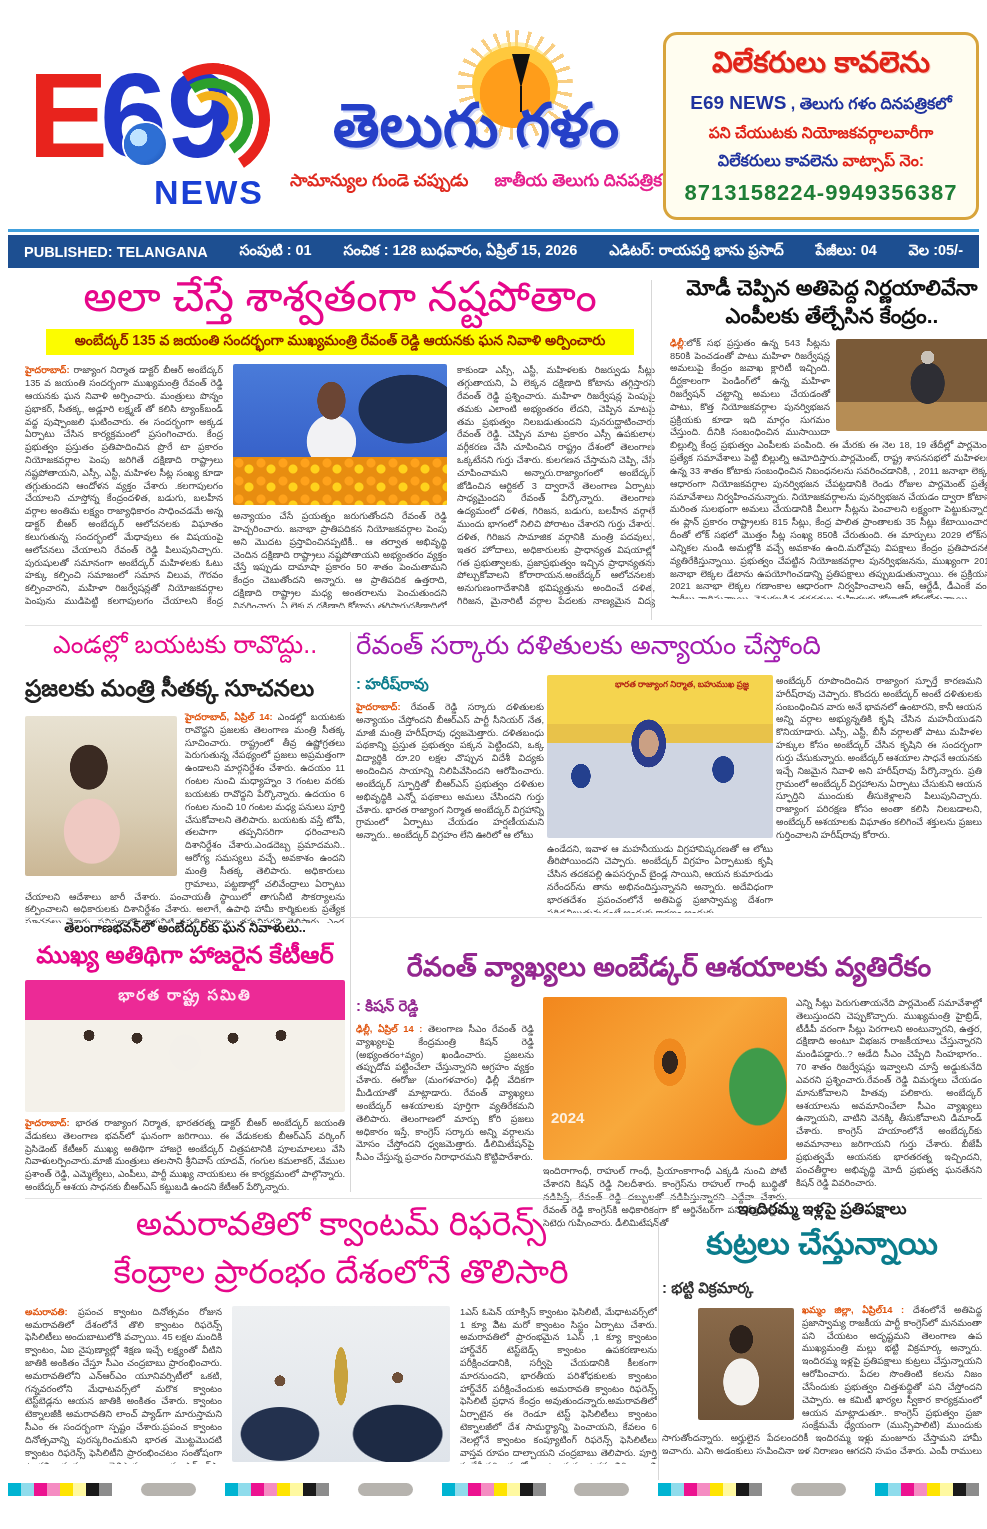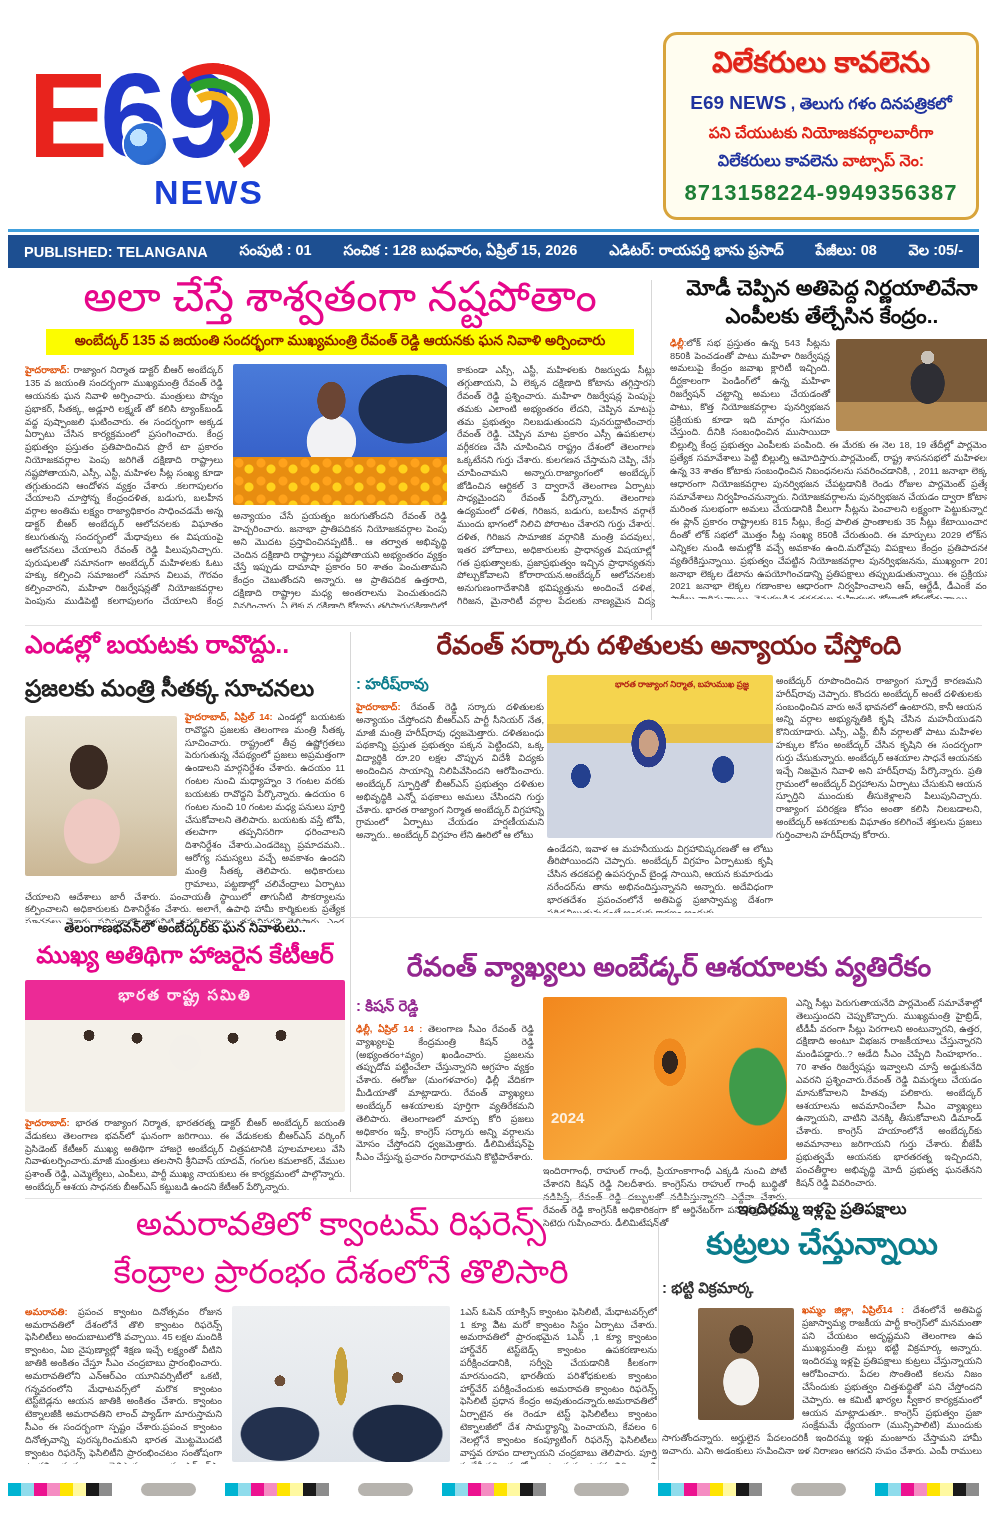--- a/index.html
+++ b/index.html
@@ -70,28 +70,28 @@
      background-size:22px 18px,22px 18px;}
   
   .modi{position:absolute;top:274px;left:658px;width:324px;height:348px;margin-left:12px;}
   .modi-h{font-size:21px;font-weight:bold;color:#111;text-align:center;line-height:1.35;}
   .photo-modi{float:right;width:158px;height:92px;margin:2px 0 4px 6px;background:
      radial-gradient(circle 11px at 58% 20%,#c9c2b8 0 60%,transparent 62%),
      radial-gradient(ellipse 28px 34px at 58% 48%,#2e2e34 0 60%,transparent 62%),
      linear-gradient(180deg,#7a5a38 0 68%,#b68d55 68% 100%);}
   
   .seethakka{position:absolute;top:630px;left:25px;width:320px;height:284px;}
-  .seet-h{font-size:25px;font-weight:bold;color:#e6078a;text-align:left;}
+  .seet-h{font-size:25px;font-weight:normal;color:#e6078a;text-align:center;}
   .seet-sub{font-size:23px;font-weight:bold;color:#222;text-align:left;margin-top:10px;}
   .photo-seethakka{float:left;width:152px;height:160px;margin:5px 8px 2px 0;background:
      radial-gradient(ellipse 32px 38px at 42% 32%,#3a2a22 0 58%,transparent 60%),
      radial-gradient(ellipse 50px 58px at 44% 72%,#efc9c2 0 55%,transparent 57%),
      linear-gradient(180deg,#e8e2d2 0%,#d9cdb4 60%,#cbb795 100%);}
   .harish{position:absolute;top:630px;left:356px;width:626px;height:284px;}
-  .har-h{font-size:26px;font-weight:bold;color:#7f1d1d;text-align:center;}
+  .har-h{font-size:26px;font-weight:normal;color:#a21caf;}
   .har-cols{margin-top:8px;display:flex;gap:3px;height:238px;}
   .har-col1{width:188px;}
   .har-mid{width:226px;display:flex;flex-direction:column;gap:5px;}
   .har-col3{flex:1;}
   .byline-teal{color:#0b7c8c;font-weight:bold;font-size:15px;margin-bottom:5px;}
   .photo-harish{width:226px;height:178px;background:
      radial-gradient(ellipse 26px 36px at 45% 42%,#caa084 0 38%,#2b3c8c 39% 66%,transparent 67%),
      radial-gradient(ellipse 18px 22px at 78% 58%,#24408e 0 60%,transparent 62%),
      radial-gradient(ellipse 16px 20px at 15% 62%,#24408e 0 60%,transparent 62%),
      linear-gradient(180deg,#f5d44e 0 30%,#e8c24a 30% 42%,#cfd5e2 42% 100%);}
@@ -157,36 +157,47 @@
   <div class="masthead">
     <div class="logo-block">
       <div class="logo-e">E</div>
       <div class="logo-69">69</div>
       <div class="arc arc1"></div>
       <div class="arc arc2"></div>
       <div class="arc arc3"></div>
       <div class="globe"></div>
       <div class="logo-news">NEWS</div>
     </div>
+    <div class="title-block">
+      <div class="sun-rays"></div>
+      <div class="sun"></div>
+      <div class="nib"></div>
+      <div class="nib-line"></div>
+      <div class="paper-title">తెలుగు గళం</div>
+      <div class="taglines">
+        <span class="tag-red">సామాన్యుల గుండె చప్పుడు</span>
+        <span class="tag-pink">జాతీయ తెలుగు దినపత్రిక</span>
+      </div>
+    </div>
     <div class="ad-box">
       <div class="ad-l1">విలేకరులు కావలెను</div>
       <div class="ad-l2"><span class="brand">E69 NEWS</span><span> , తెలుగు గళం దినపత్రికలో</span></div>
       <div class="ad-l3">పని చేయుటకు నియోజకవర్గాలవారీగా</div>
       <div class="ad-l4"><span class="blue">విలేకరులు కావలెను </span><span class="red">వాట్సాప్ నెం:</span></div>
       <div class="ad-l5">8713158224-9949356387</div>
     </div>
   </div>
   <div class="blue-rule"></div>
 
   <div class="datebar">
     <span>PUBLISHED: TELANGANA</span>
     <span>సంపుటి : 01</span>
     <span>సంచిక : 128 బుధవారం, ఏప్రిల్ 15, 2026</span>
     <span>ఎడిటర్: రాయపర్తి భాను ప్రసాద్</span>
-    <span>పేజీలు: 08</span>
+    <span>పేజీలు: 04</span>
     <span>వెల :05/-</span>
   </div>
 
   <div class="lead">
     <div class="lead-headline">అలా చేస్తే శాశ్వతంగా నష్టపోతాం</div>
     <div class="lead-subhead">అంబేద్కర్ 135 వ జయంతి సందర్భంగా ముఖ్యమంత్రి రేవంత్ రెడ్డి ఆయనకు ఘన నివాళి అర్పించారు</div>
     <div class="lead-cols">
       <div class="lead-col bt"><span class="dl">హైదరాబాద్:</span> <span>రాజ్యాంగ నిర్మాత డాక్టర్ బీఆర్ అంబేద్కర్ 135 వ జయంతి సందర్భంగా ముఖ్యమంత్రి రేవంత్ రెడ్డి ఆయనకు ఘన నివాళి అర్పించారు. మంత్రులు పొన్నం ప్రభాకర్, సీతక్క, అడ్లూరి లక్ష్మణ్ తో కలిసి ట్యాంక్‌బండ్ వద్ద పుష్పాంజలి ఘటించారు. ఈ సందర్భంగా అక్కడ ఏర్పాటు చేసిన కార్యక్రమంలో ప్రసంగించారు. కేంద్ర ప్రభుత్వం ప్రస్తుతం ప్రతిపాదించిన ప్రొరే టా ప్రకారం నియోజకవర్గాల పెంపు జరిగితే దక్షిణాది రాష్ట్రాలు నష్టపోతాయని, ఎస్సీ, ఎస్టీ, మహిళల సీట్ల సంఖ్య కూడా తగ్గుతుందని ఆందోళన వ్యక్తం చేశారు .కలగాపులగం చేయాలని చూస్తోన్న కేంద్రందళిత, బడుగు, బలహీన వర్గాల అంతిమ లక్ష్యం రాజ్యాధికారం సాధించడమే అన్న డాక్టర్ బీఆర్ అంబేద్కర్ ఆలోచనలకు విఘాతం కలుగుతున్న సందర్భంలో మేధావులు ఈ విషయంపై ఆలోచనలు చేయాలని రేవంత్ రెడ్డి పిలుపునిచ్చారు. పురుషులతో సమానంగా అంబేద్కర్ మహిళలకు ఓటు హక్కు కల్పించి సమాజంలో సమాన విలువ, గౌరవం కల్పించారని, మహిళా రిజర్వేషన్లతో నియోజకవర్గాల పెంపును ముడిపెట్టి కలగాపులగం చేయాలని కేంద్ర ప్రభుత్వం ప్రయత్నిస్తోందని అన్నారు.మహిళా రిజర్వేషన్ల ముసుగులో దక్షిణాది రాష్ట్రాలకు</span></div>
       <div class="lead-mid">
         <div class="photo photo-lead">

